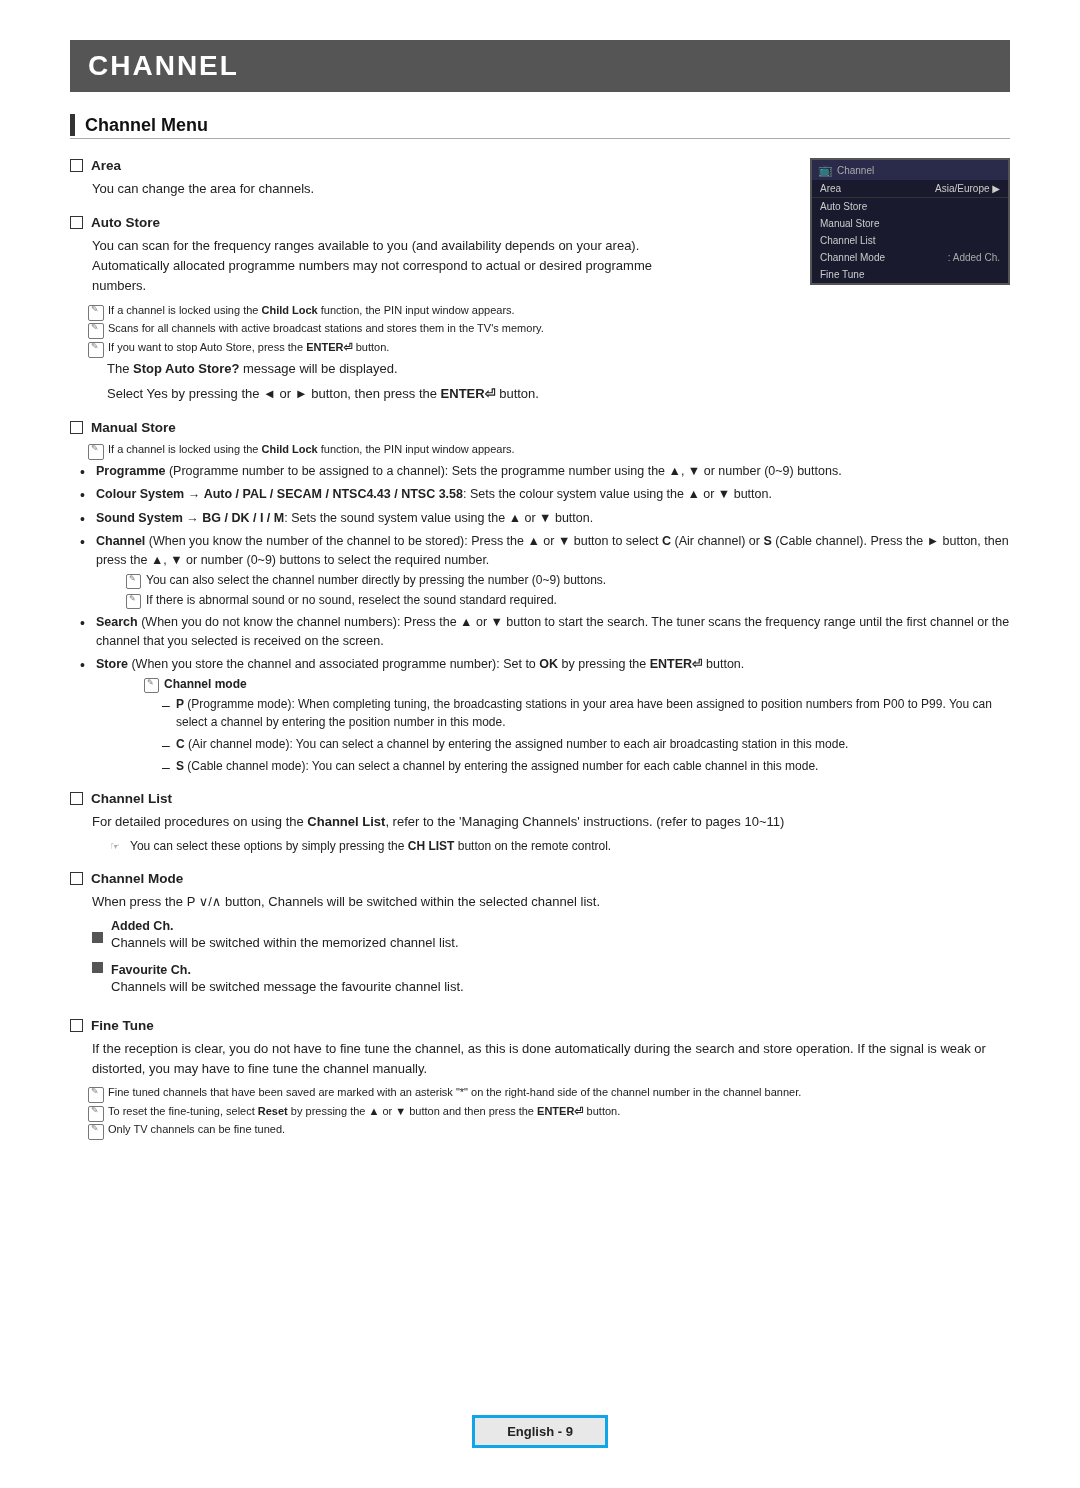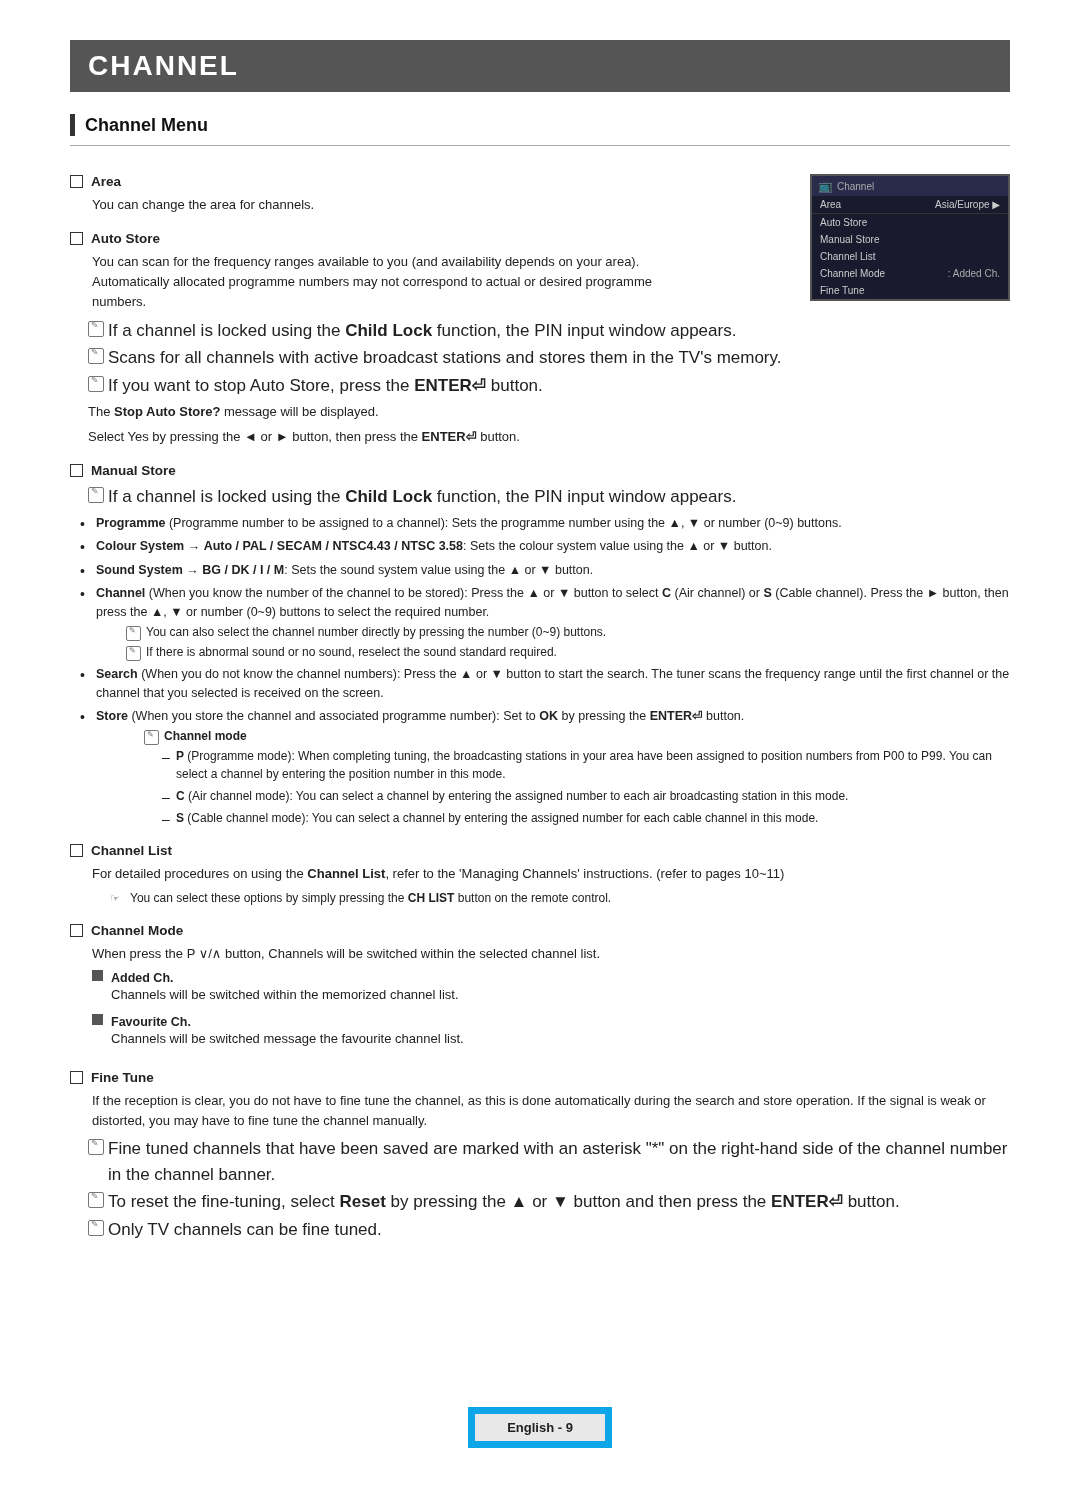--- a/index.html
+++ b/index.html
@@ -32,23 +32,23 @@
       font-size: 28px;
       font-weight: 900;
       letter-spacing: 2px;
       text-transform: uppercase;
     }
 
     
     .section-title {
       display: flex;
       align-items: center;
-      margin-bottom: 28px;
+      margin-bottom: 19px;
       border-bottom: 1px solid #aaa;
-      padding-bottom: 9px;
+      padding-bottom: 2px;
     }
     .section-title-bar {
       width: 5px;
       height: 22px;
       background: #333;
       margin-right: 10px;
       display: inline-block;
     }
     .section-title h2 {
       font-size: 18px;
@@ -145,21 +145,21 @@
       padding-left: 0;
     }
 
     
     .note-list {
       list-style: none;
       margin-left: 18px;
       margin-bottom: 4px;
     }
     .note-list li {
-      font-size: 17px;
+      font-size: 11px;
       line-height: 1.5;
       margin-bottom: 2px;
       padding-left: 20px;
       position: relative;
     }
     .note-list li::before {
       content: '';
       position: absolute;
       left: 0;
       top: 3px;
@@ -278,30 +278,30 @@
       position: absolute;
       bottom: 40px;
       left: 0;
       right: 0;
       display: flex;
       justify-content: center;
       align-items: center;
     }
     .footer-badge {
       background: #e8e8e8;
-      border: 7px solid #0ea5e9;
+      border: 3px solid #0ea5e9;
       padding: 6px 32px;
       font-size: 13px;
       font-weight: 600;
     }
 
     b { font-weight: 700; }
 
     .indent-block {
-      margin-left: 18px;
+      margin-left: 37px;
     }
 
     .channel-mode-sub {
       margin-left: 48px;
       margin-bottom: 3px;
     }
   </style>
 </head>
 <body>
 
@@ -417,21 +417,21 @@
       </ul>
     </div>
 
     <div class="subsection">
       <div class="subsection-header">
         <span class="checkbox-icon"></span>
         <span class="subsection-title">Channel Mode</span>
       </div>
       <p class="body-text" style="padding-left:22px;">When press the P ∨/∧ button, Channels will be switched within the selected channel list.</p>
       <div style="padding-left:22px;">
-        <div style="display:flex; align-items:flex-start; margin-bottom:4px;">
+        <div style="display:flex; align-items:center; margin-bottom:4px;">
           <span class="square-icon"></span>
           <div>
             <span style="font-weight:700; font-size:12.5px;">Added Ch.</span>
             <p class="body-text">Channels will be switched within the memorized channel list.</p>
           </div>
         </div>
         <div style="display:flex; align-items:flex-start; margin-bottom:4px;">
           <span class="square-icon"></span>
           <div>
             <span style="font-weight:700; font-size:12.5px;">Favourite Ch.</span>

